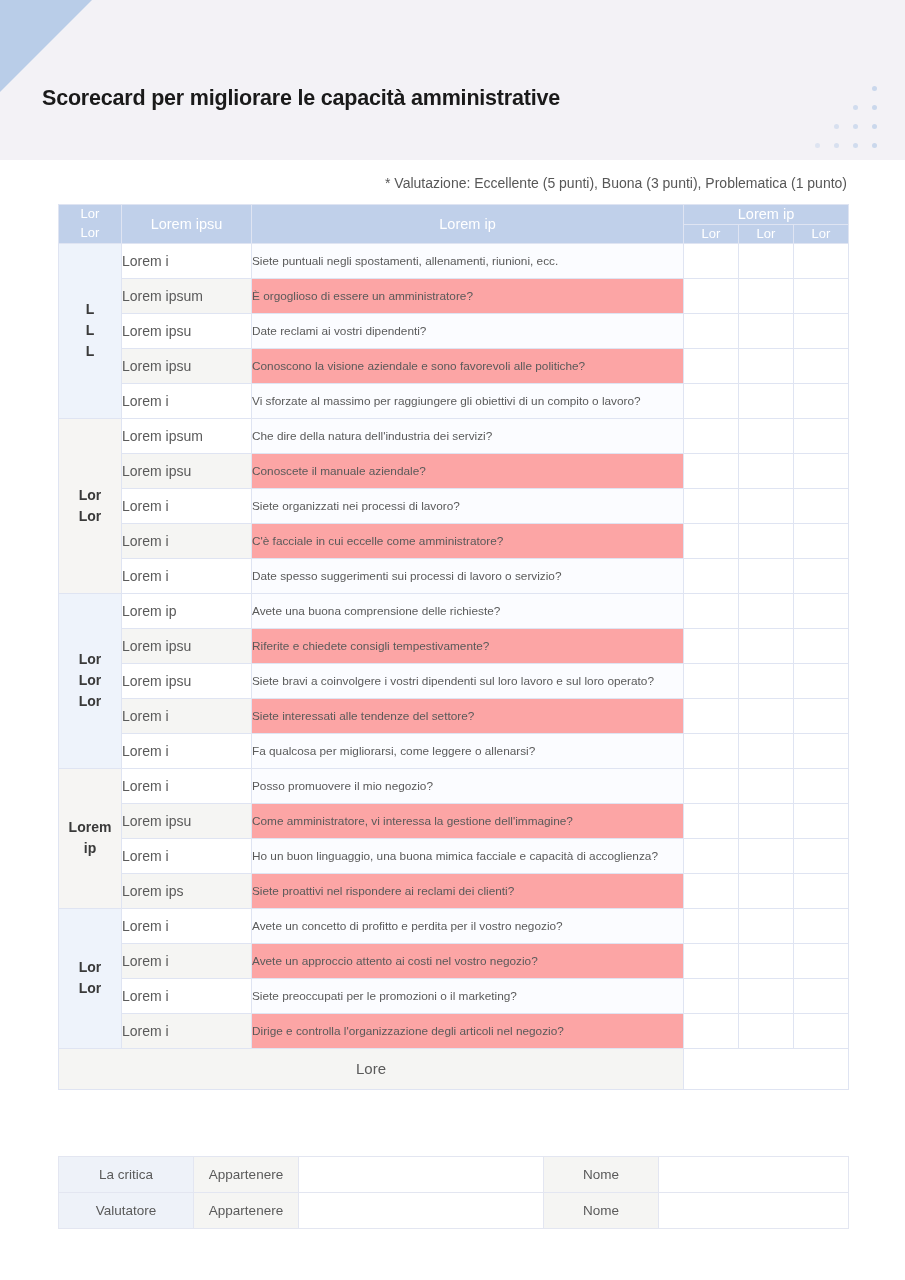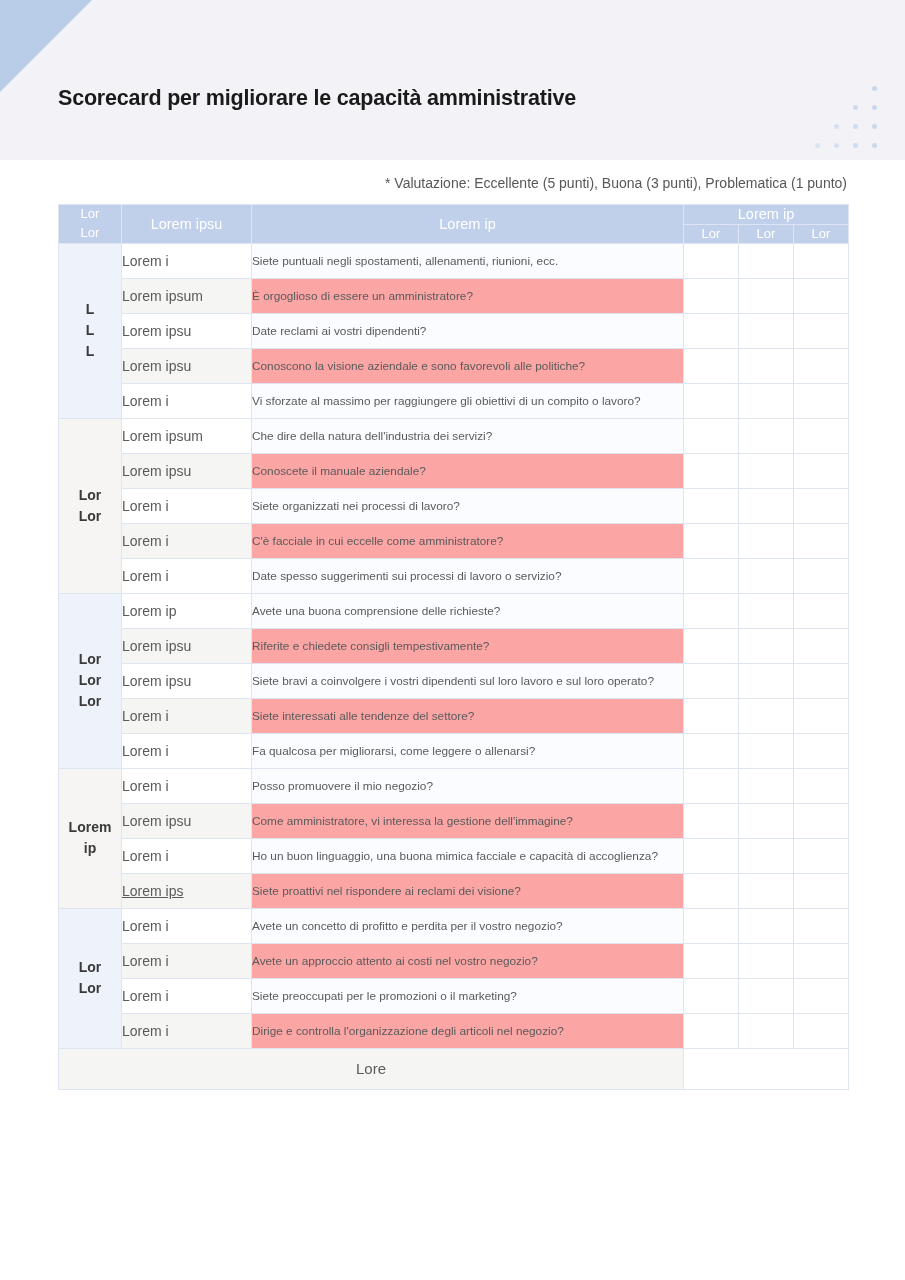--- a/index.html
+++ b/index.html
@@ -30,21 +30,21 @@
   }
   .corner-triangle {
     position: absolute;
     left: 0; top: 0;
     width: 0; height: 0;
     border-left: 92px solid #b9cde8;
     border-bottom: 92px solid transparent;
   }
   .page-title {
     position: absolute;
-    left: 58px; top: 86px;
+    left: 42px; top: 86px;
     font-size: 21.5px;
     font-weight: bold;
     color: #1a1a1a;
     letter-spacing: -0.2px;
     white-space: nowrap;
   }
 
   
   .dot-grid {
     position: absolute;
@@ -364,22 +364,22 @@
           <td class="score"></td>
         </tr>
         <tr>
           <td class="item item-a" style="height: 35px;">Lorem i</td>
           <td class="q q-a">Ho un buon linguaggio, una buona mimica facciale e capacità di accoglienza?</td>
           <td class="score"></td>
           <td class="score"></td>
           <td class="score"></td>
         </tr>
         <tr>
-          <td class="item item-b" style="height: 35px; text-decoration: underline;">Lorem ips</td>
-          <td class="q q-b">Siete proattivi nel rispondere ai reclami dei visione?</td>
+          <td class="item item-b" style="height: 35px;">Lorem ips</td>
+          <td class="q q-b">Siete proattivi nel rispondere ai reclami dei clienti?</td>
           <td class="score"></td>
           <td class="score"></td>
           <td class="score"></td>
         </tr>
         <tr>
           <td class="cat cat-blue" rowspan="4">
             <div>Lor</div>
             <div>Lor</div>
           </td>
           <td class="item item-a" style="height: 35px;">Lorem i</td>
@@ -409,14 +409,39 @@
           <td class="score"></td>
           <td class="score"></td>
         </tr>
         <tr>
           <td class="total-label" colspan="3">Lore</td>
           <td class="total-score" colspan="3"></td>
         </tr>
       </tbody>
   </table>
 
+  <table class="footer-table">
+    <colgroup>
+      <col style="width:135px">
+      <col style="width:105px">
+      <col style="width:245px">
+      <col style="width:115px">
+      <col style="width:190px">
+    </colgroup>
+    <tbody id="footer-body">
+        <tr>
+          <td class="f-key">La critica</td>
+          <td class="f-key2">Appartenere</td>
+          <td class="f-blank"></td>
+          <td class="f-name">Nome</td>
+          <td class="f-blank"></td>
+        </tr>
+        <tr>
+          <td class="f-key">Valutatore</td>
+          <td class="f-key2">Appartenere</td>
+          <td class="f-blank"></td>
+          <td class="f-name">Nome</td>
+          <td class="f-blank"></td>
+        </tr>
+      </tbody>
+  </table>
 
 </div>
 
 </body></html>

